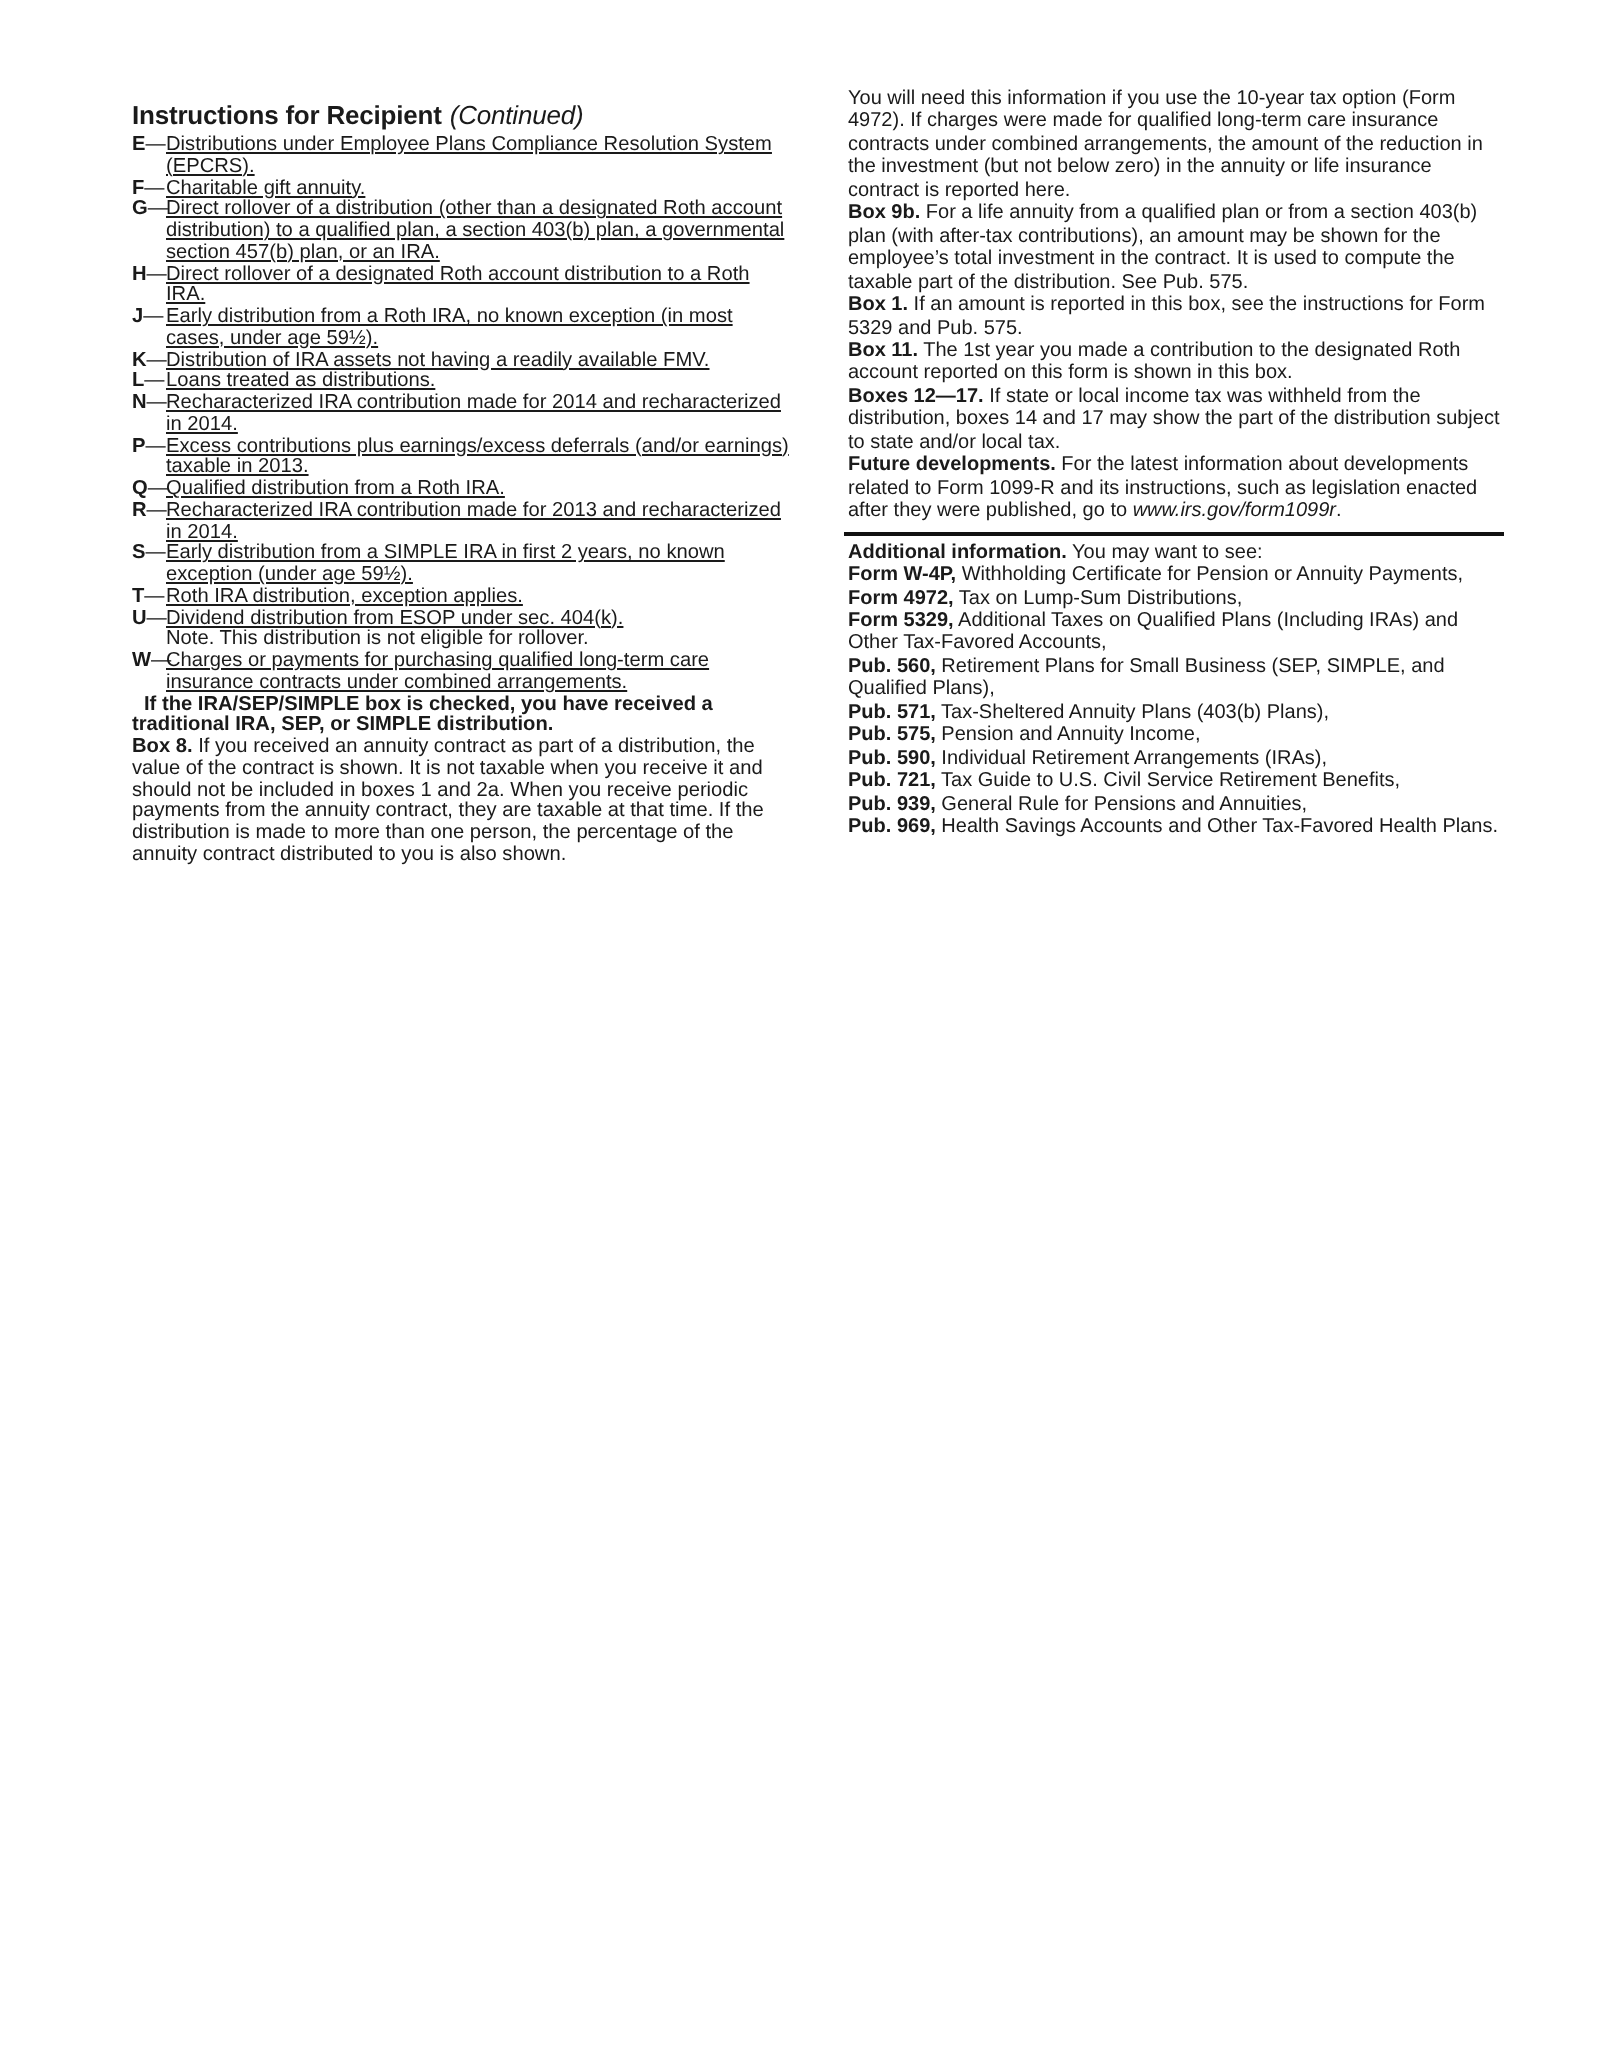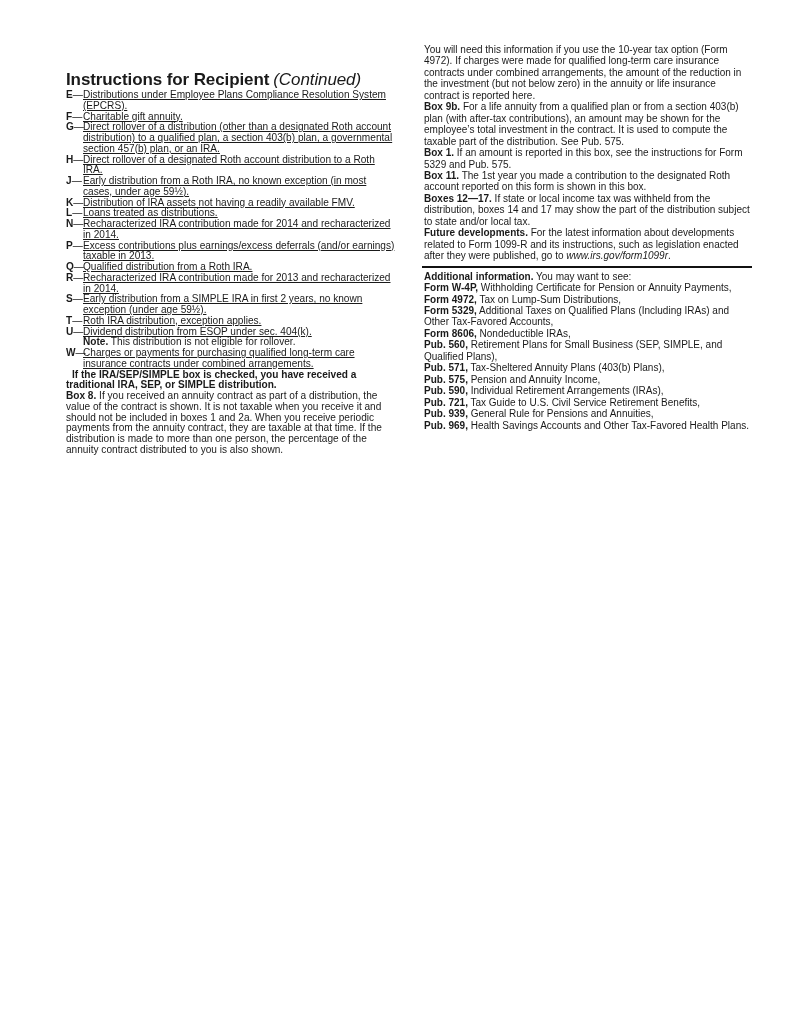--- a/index.html
+++ b/index.html
@@ -1,28 +1,28 @@
 <!DOCTYPE html>
 <html><head>
 <meta charset="utf-8">
 <style>
   html, body { margin:0; padding:0; background:#ffffff; }
   body { width:800px; height:1035px; position:relative; overflow:hidden;
          font-family:"Liberation Sans", sans-serif; color:#1a1a1a; }
   .col { position:absolute; font-size:10.1px; line-height:10.75px; }
   .left { left:66px; top:48px; width:330px; }
   .right { left:424px; top:44px; width:330px; font-size:10px; line-height:11.45px; }
-  .title { font-size:17px; font-weight:bold; line-height:20px; margin-bottom:0; letter-spacing:-0.1px;margin-top:22px; }
+  .title { font-size:13px; font-weight:bold; line-height:20px; margin-bottom:0; letter-spacing:-0.1px; }
   .title .cont { font-weight:normal; font-style:italic; margin-left:4px; }
   .code { position:relative; padding-left:17px; }
   .code .k { position:absolute; left:0; top:0; font-weight:bold; }
   .code .k::after { content:"\2014"; font-weight:normal; margin-left:0; }
   .code .t { display:block; padding-left:0;text-decoration:underline; }
   .note { padding-left:17px; }
-  .note b { font-weight:bold; }
+  .note b { font-weight:normal; }
   .indent { text-indent:6px;font-weight:bold; }
   .para b { font-weight:bold; }
   .rule { height:0; border-top:2.5px solid #111; margin:4px 0 3px -2px; width:330px; }
   i { }
 </style>
 </head>
 <body>
 
 <div class="col left">
   <div class="title"><span>Instructions for Recipient</span><span class="cont">(Continued)</span></div>
@@ -100,21 +100,20 @@
   <div class="para"><b>Box 11.</b><span> The 1st year you made a contribution to the designated Roth account reported on this form is shown in this box.</span></div>
   <div class="para"><b>Boxes 12—17.</b><span> If state or local income tax was withheld from the distribution, boxes 14 and 17 may show the part of the distribution subject to state and/or local tax.</span></div>
   <div class="para"><b>Future developments.</b><span> For the latest information about developments related to Form 1099-R and its instructions, such as legislation enacted after they were published, go to </span><i>www.irs.gov/form1099r</i><span>.</span></div>
 
   <div class="rule"></div>
 
   <div class="para"><b>Additional information.</b><span> You may want to see:</span></div>
   <div class="para"><b>Form W-4P,</b><span> Withholding Certificate for Pension or Annuity Payments,</span></div>
   <div class="para"><b>Form 4972,</b><span> Tax on Lump-Sum Distributions,</span></div>
   <div class="para"><b>Form 5329,</b><span> Additional Taxes on Qualified Plans (Including IRAs) and Other Tax-Favored Accounts,</span></div>
-  <div class="para"><b>Form 8606,</b><span> Nondeductible IRAs,</span></div>
   <div class="para"><b>Pub. 560,</b><span> Retirement Plans for Small Business (SEP, SIMPLE, and Qualified Plans),</span></div>
   <div class="para"><b>Pub. 571,</b><span> Tax-Sheltered Annuity Plans (403(b) Plans),</span></div>
   <div class="para"><b>Pub. 575,</b><span> Pension and Annuity Income,</span></div>
   <div class="para"><b>Pub. 590,</b><span> Individual Retirement Arrangements (IRAs),</span></div>
   <div class="para"><b>Pub. 721,</b><span> Tax Guide to U.S. Civil Service Retirement Benefits,</span></div>
   <div class="para"><b>Pub. 939,</b><span> General Rule for Pensions and Annuities,</span></div>
   <div class="para"><b>Pub. 969,</b><span> Health Savings Accounts and Other Tax-Favored Health Plans.</span></div>
 </div>
 
 </body></html>

